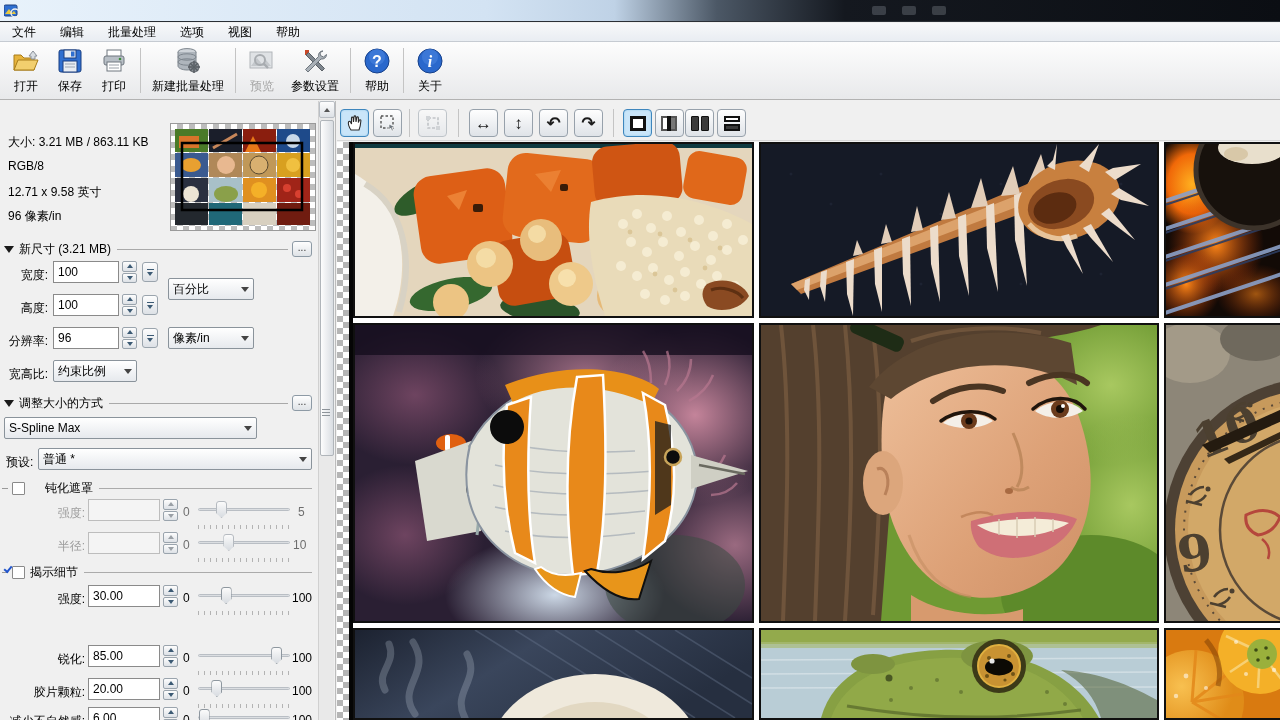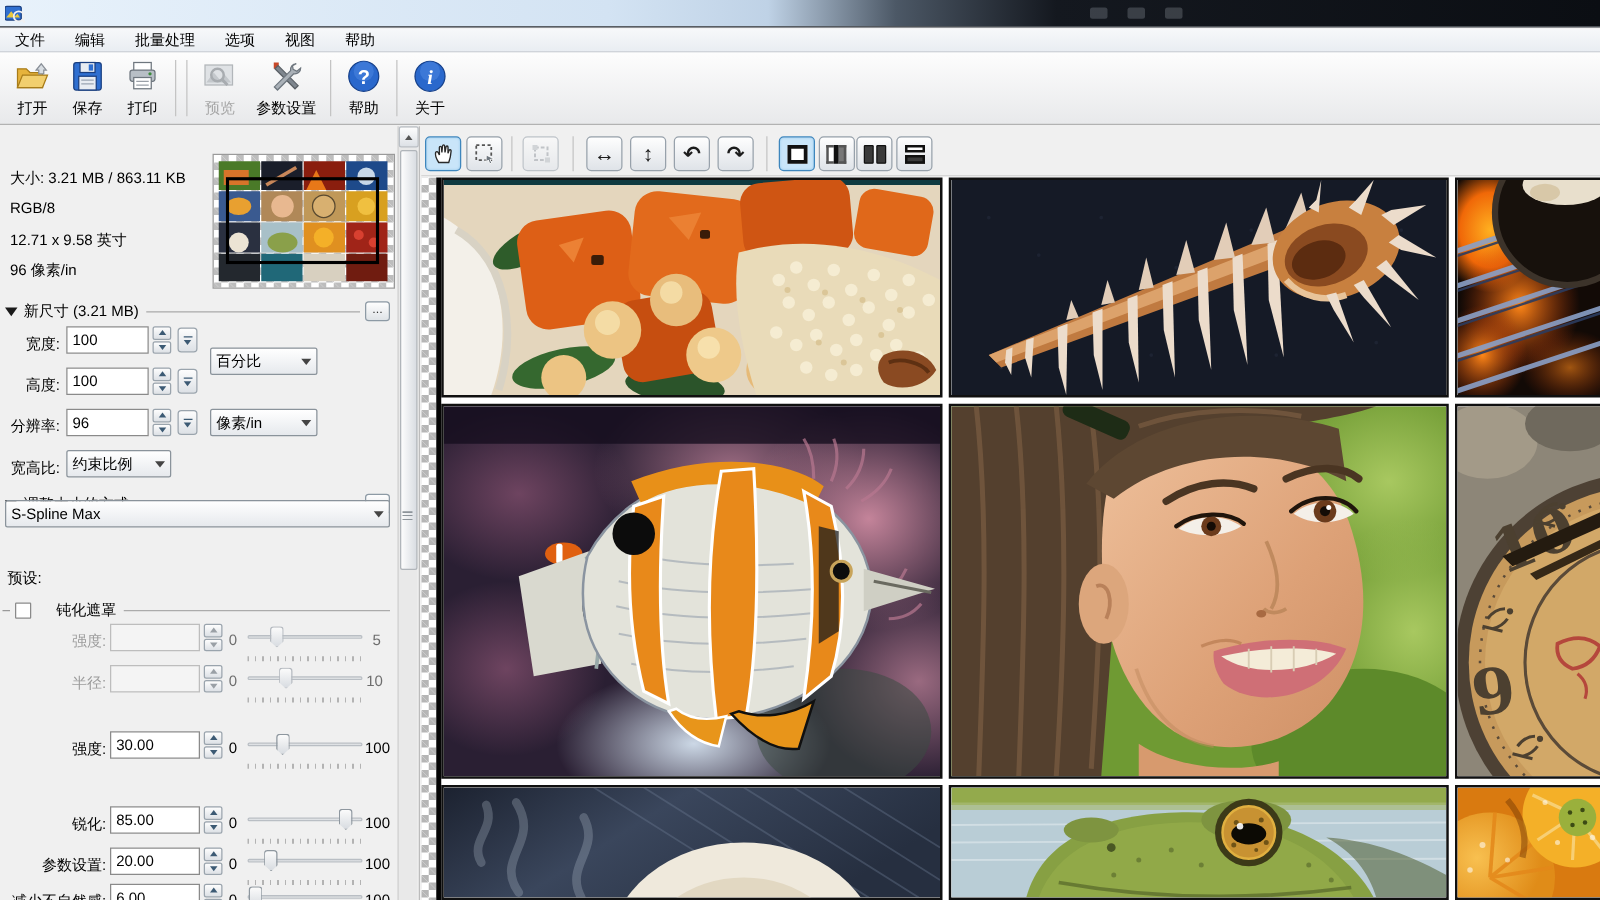--- a/index.html
+++ b/index.html
@@ -175,20 +175,39 @@
         <rect x="3" y="8" width="20" height="9" rx="2" fill="#b8bfc6" stroke="#6e767e"></rect>
         <circle cx="19" cy="11" r="1.3" fill="#3c8a3c"></circle>
         <rect x="6" y="14" width="14" height="9" fill="#fff" stroke="#6e767e"></rect>
         <line x1="8" y1="17" x2="18" y2="17" stroke="#9aa0a8"></line>
         <line x1="8" y1="20" x2="18" y2="20" stroke="#9aa0a8"></line>
       </svg>
     </span>
     <span class="tlabel">打印</span>
   </div>
   <div class="tsep"></div>
+  <div class="tbtn">
+    <span class="ticon">
+      <svg width="28" height="28" viewBox="0 0 28 28">
+        <ellipse cx="13" cy="5" rx="9" ry="3.4" fill="#cfd4d9" stroke="#7e868e"></ellipse>
+        <path d="M4 5 L4 19 C4 21 8 23 13 23 C18 23 22 21 22 19 L22 5" fill="#aeb5bc" stroke="#7e868e"></path>
+        <ellipse cx="13" cy="10" rx="9" ry="3.2" fill="none" stroke="#7e868e"></ellipse>
+        <ellipse cx="13" cy="15" rx="9" ry="3.2" fill="none" stroke="#7e868e"></ellipse>
+        <circle cx="20" cy="20" r="5" fill="#8a9096" stroke="#5a6066"></circle>
+        <circle cx="20" cy="20" r="1.8" fill="#e8eaec"></circle>
+        <g stroke="#5a6066" stroke-width="1.6">
+          <line x1="20" y1="14" x2="20" y2="26"></line>
+            <line x1="14" y1="20" x2="26" y2="20"></line>
+          <line x1="16" y1="16" x2="24" y2="24"></line>
+            <line x1="24" y1="16" x2="16" y2="24"></line>
+        </g>
+      </svg>
+    </span>
+    <span class="tlabel">新建批量处理</span>
+  </div>
   <div class="tsep"></div>
   <div class="tbtn disabled">
     <span class="ticon">
       <svg width="28" height="26" viewBox="0 0 28 26">
         <rect x="2" y="4" width="22" height="16" fill="#dfe2e5" stroke="#b2b6ba"></rect>
         <path d="M3 18 L9 10 L14 16 L18 12 L23 18 Z" fill="#c4c8cc"></path>
         <circle cx="12" cy="12" r="5" fill="none" stroke="#a8acb0" stroke-width="2"></circle>
         <line x1="15.5" y1="15.5" x2="20" y2="20" stroke="#a8acb0" stroke-width="2.4"></line>
       </svg>
     </span>
@@ -338,25 +357,29 @@
     <span class="dval">约束比例</span>
       <span class="darr"></span>
   </div>
 
   <div class="sec-head" style="top:294px">
     <span class="tri-down"></span>
     <span class="txt">调整大小的方式</span>
     <span class="rule"></span>
     <span class="more-btn">...</span>
   </div>
-  <div class="dropdown" style="top:299px;left:4px;width:308px">
+  <div class="dropdown" style="top:316px;left:4px;width:253px">
     <span class="dval">S-Spline Max</span>
       <span class="darr"></span>
   </div>
   <span class="fld-label" style="top:353px;left:6px;width:30px;text-align:left">预设:</span>
+  <div class="dropdown" style="top:347px;left:38px;width:274px">
+    <span class="dval">普通 *</span>
+      <span class="darr"></span>
+  </div>
 
   <div class="sub-head" style="top:380px">
     <span class="dash"></span>
     <span class="checkbox" style="position:static"></span>
     <span style="margin-left:20px">钝化遮罩</span>
     <span class="rule"></span>
   </div>
   <span class="fld-label dim" style="top:404px;left:20px;width:65px">强度:</span>
   <input class="num" style="top: 398px; left: 88px; width: 72px;" disabled="" value="">
   <div class="spinner gray" style="top:398px;left:163px">
@@ -386,20 +409,26 @@
       </span>
   </div>
   <span class="minmax" style="top:437px;left:183px">0</span>
   <div class="slider gray" style="top:431px;left:198px;width:92px">
     <span class="track"></span>
       <span class="thumb" style="left: 33%;"></span>
   </div>
   <div class="ticks" style="top:457px;left:198px;width:92px"></div>
   <span class="minmax" style="top:437px;left:293px">10</span>
 
+  <div class="sub-head" style="top:464px">
+    <span class="dash"></span>
+    <span class="checkbox checked" style="position:static"></span>
+    <span style="margin-left:5px">揭示细节</span>
+    <span class="rule"></span>
+  </div>
   <span class="fld-label" style="top:490px;left:20px;width:65px">强度:</span>
   <input class="num" style="top: 484px; left: 88px; width: 72px;" value="30.00">
   <div class="spinner" style="top:484px;left:163px">
     <span class="spin-b">
         <i class="arr-up"></i>
       </span>
       <span class="spin-b">
         <i class="arr-dn"></i>
       </span>
   </div>
@@ -423,21 +452,21 @@
       </span>
   </div>
   <span class="minmax" style="top:550px;left:183px;color:#000">0</span>
   <div class="slider" style="top:544px;left:198px;width:92px">
     <span class="track"></span>
       <span class="thumb" style="left: 85%;"></span>
   </div>
   <div class="ticks" style="top:570px;left:198px;width:92px"></div>
   <span class="minmax" style="top:550px;left:292px;color:#000">100</span>
 
-  <span class="fld-label" style="top:583px;left:8px;width:77px">参数设置:</span>
+  <span class="fld-label" style="top:583px;left:8px;width:77px">胶片颗粒:</span>
   <input class="num" style="top: 577px; left: 88px; width: 72px;" value="20.00">
   <div class="spinner" style="top:577px;left:163px">
     <span class="spin-b">
         <i class="arr-up"></i>
       </span>
       <span class="spin-b">
         <i class="arr-dn"></i>
       </span>
   </div>
   <span class="minmax" style="top:583px;left:183px;color:#000">0</span>

